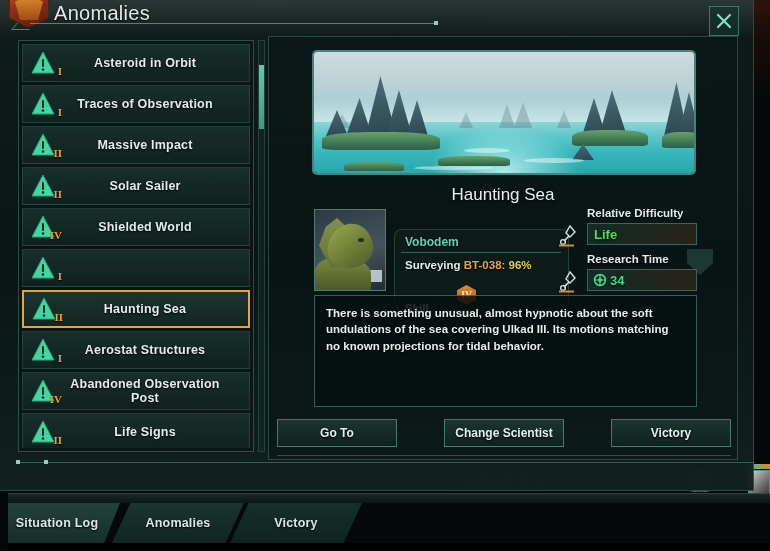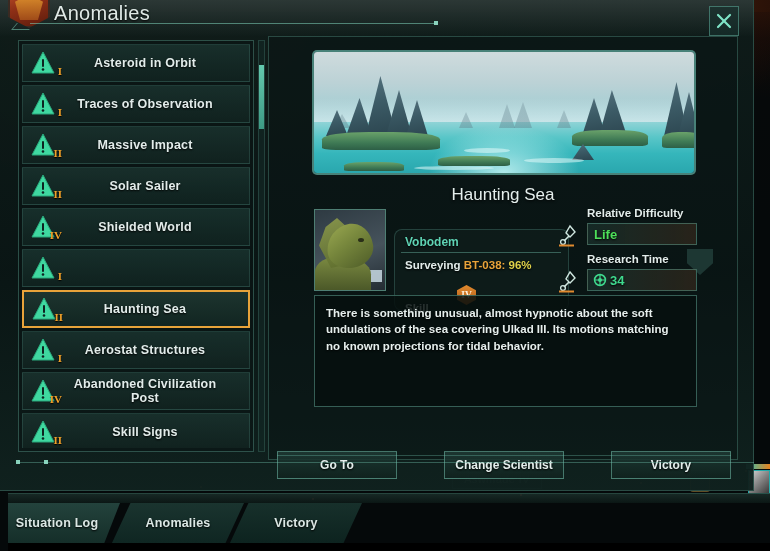--- a/index.html
+++ b/index.html
@@ -468,21 +468,20 @@
   .action-button {
     width: 120px; height: 28px;
     border: 1px solid rgba(120,200,180,0.5);
     background: linear-gradient(180deg, rgba(30,58,52,0.85), rgba(16,34,31,0.85));
     color: #e4eeec;
     font-size: 12px;
     font-weight: bold;
     display: flex; align-items: center; justify-content: center;
     cursor: pointer;
     text-shadow: 0 1px 2px #000;
-    margin-top: 32px;
   }
 
   #panel-bottom-rule {
     position: absolute;
     left: 8px; top: 418px;
     width: 454px; height: 1px;
     background: rgba(110,190,170,0.35);
   }
 
   #window-bottom-rule {
@@ -675,32 +674,32 @@
         </div>
         <div class="anomaly-row">
           <div class="anomaly-icon">
             <svg width="26" height="26" viewBox="0 0 26 26">
               <path d="M13 2 L24 23 L2 23 Z" fill="#3fd8a0" stroke="#2aa87c" stroke-width="1"></path>
               <rect x="12" y="9" width="2" height="8" rx="1" fill="#0e2220"></rect>
               <circle cx="13" cy="19.5" r="1.3" fill="#0e2220"></circle>
             </svg>
             <span class="level-badge">IV</span>
           </div>
-          <div class="anomaly-label">Abandoned Civilization Post</div>
+          <div class="anomaly-label">Abandoned Observation Post</div>
         </div>
         <div class="anomaly-row">
           <div class="anomaly-icon">
             <svg width="26" height="26" viewBox="0 0 26 26">
               <path d="M13 2 L24 23 L2 23 Z" fill="#3fd8a0" stroke="#2aa87c" stroke-width="1"></path>
               <rect x="12" y="9" width="2" height="8" rx="1" fill="#0e2220"></rect>
               <circle cx="13" cy="19.5" r="1.3" fill="#0e2220"></circle>
             </svg>
             <span class="level-badge">II</span>
           </div>
-          <div class="anomaly-label">Skill Signs</div>
+          <div class="anomaly-label">Life Signs</div>
         </div>
       </div>
   </div>
 
   <div id="list-scrollbar">
     <div id="list-scroll-thumb"></div>
   </div>
 
   <div id="detail-panel">
 

